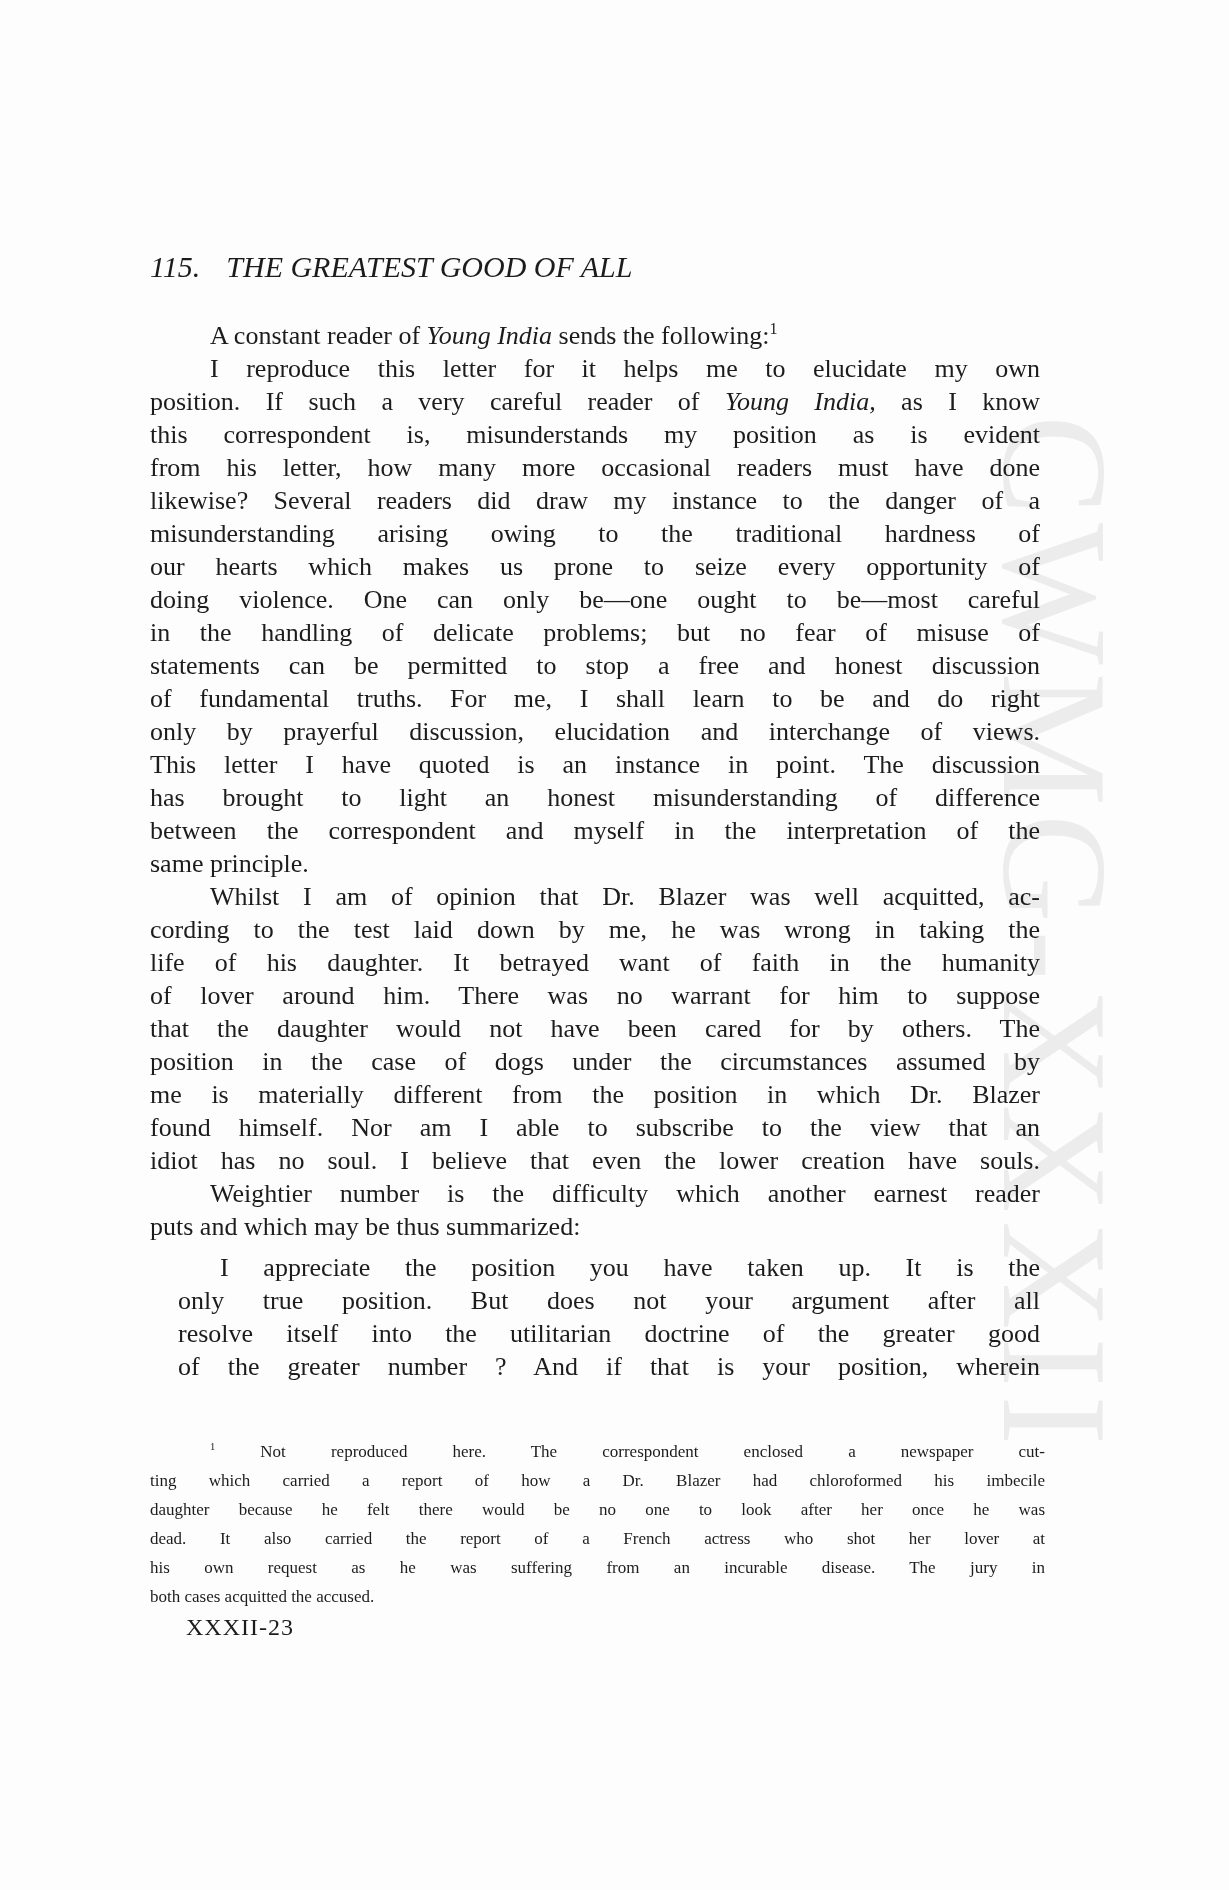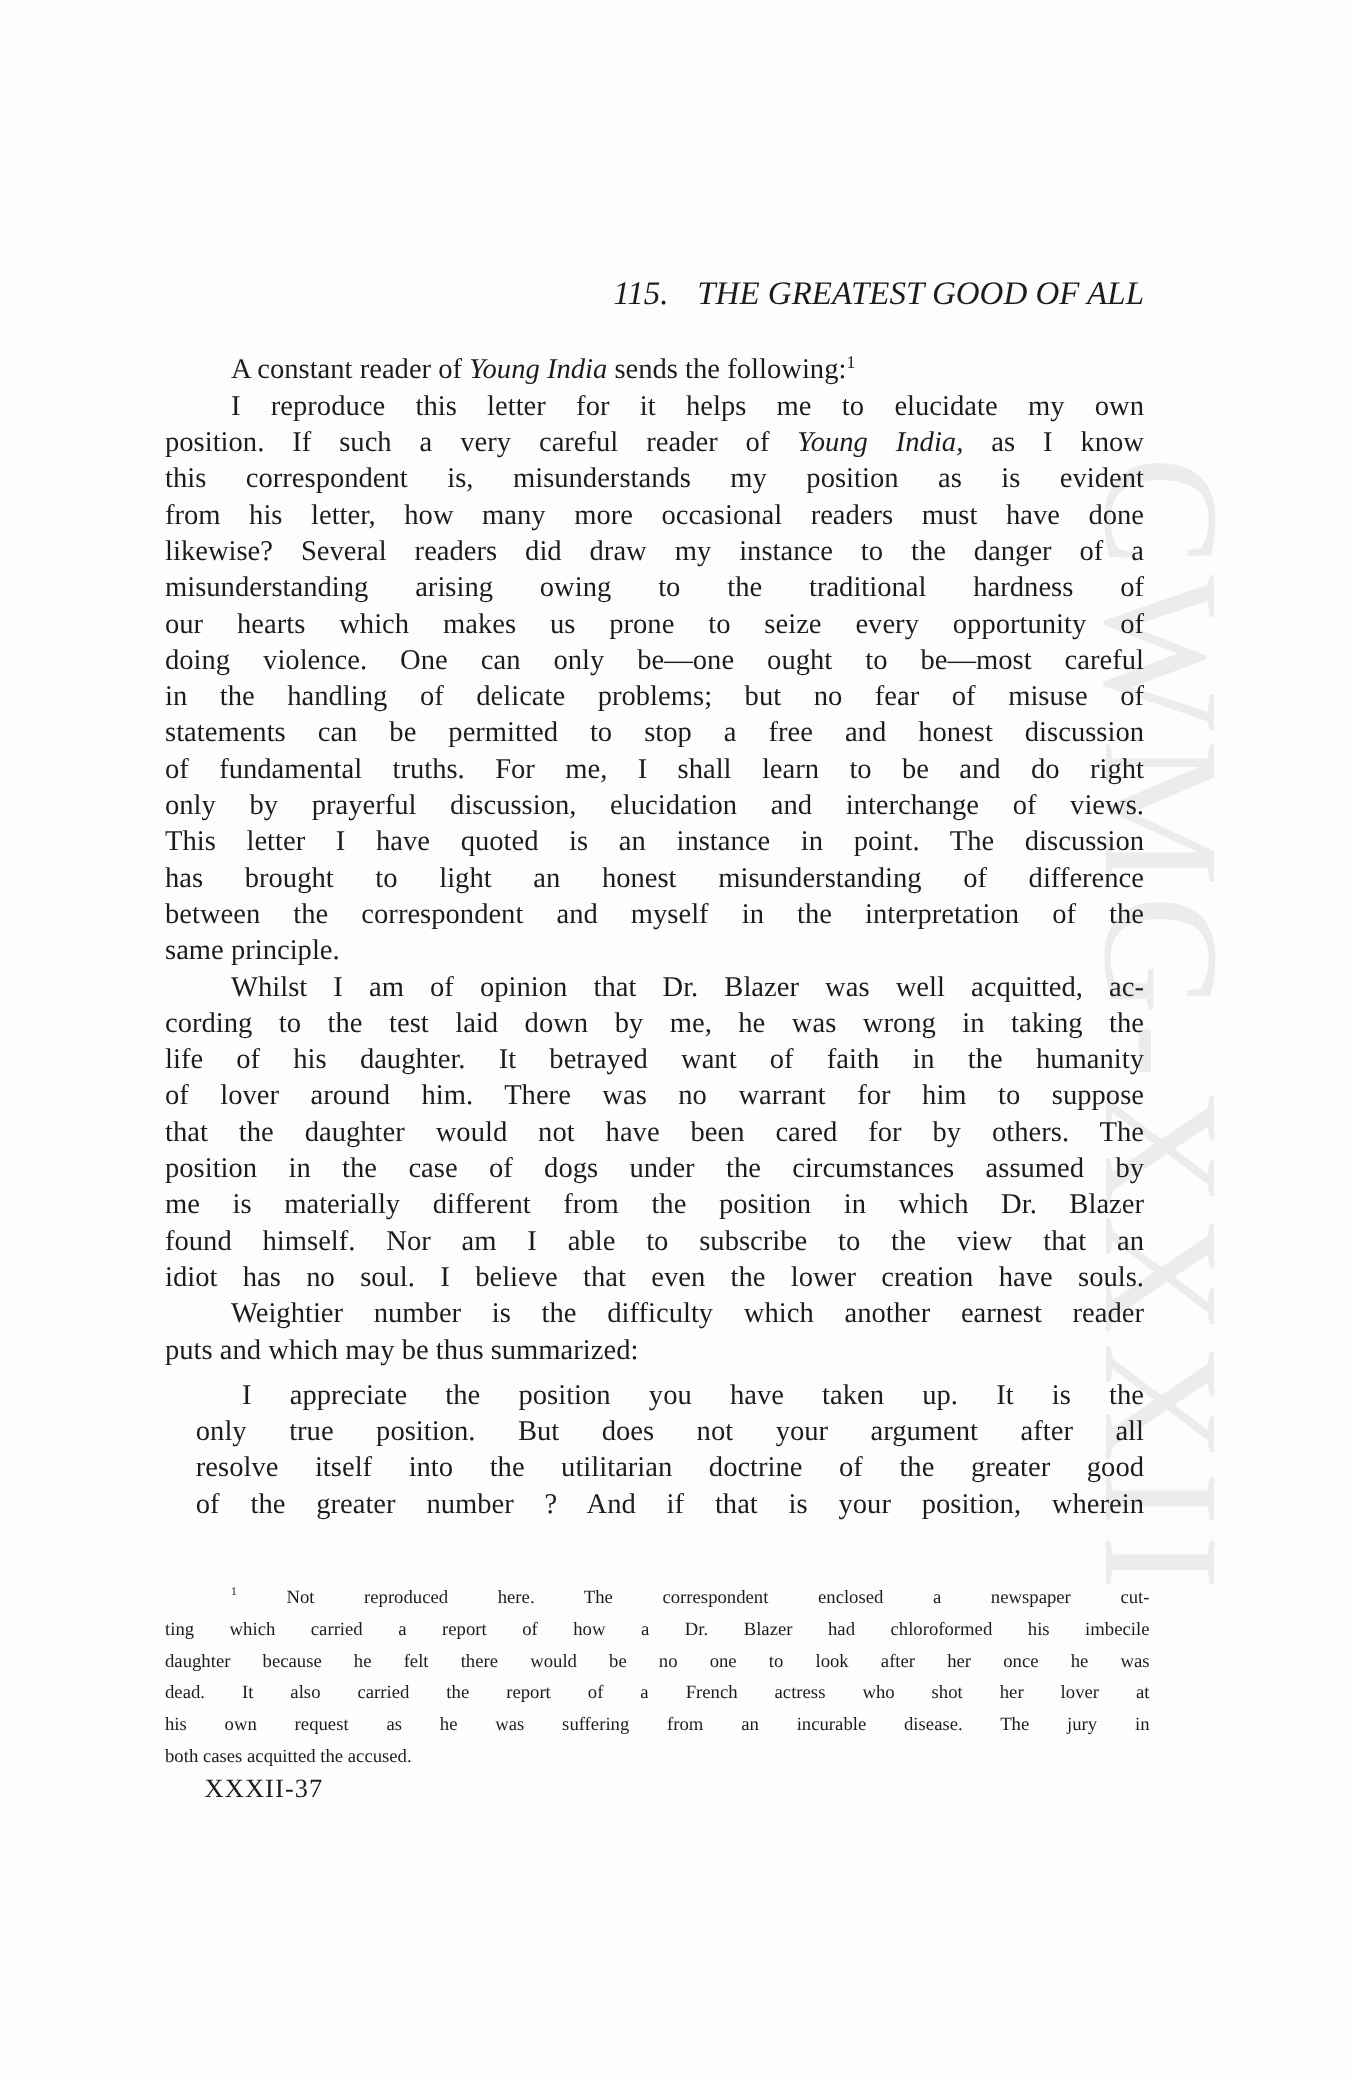--- a/index.html
+++ b/index.html
@@ -9,21 +9,21 @@
     font-family:"Liberation Serif", serif; overflow:hidden;
   }
   .watermark {
     position:absolute; left:980px; top:415px; z-index:0;
     writing-mode:vertical-rl; text-orientation:mixed;
     font-size:150px; line-height:1; letter-spacing:8px;
     color:var(--wm,#ececec); user-select:none; white-space:nowrap;
   }
   .title {
     position:absolute; left:150px; top:250px; width:890px; z-index:1;
-    text-align:right; font-style:italic; font-size:30px; white-space:nowrap;
+    text-align:left; font-style:italic; font-size:30px; white-space:nowrap;
   }
   .title .num { margin-right:26px; }
   #main-text {
     position:absolute; left:150px; top:319px; width:890px; z-index:1;
     font-size:26px; line-height:33px;
   }
   .line { text-align:justify; text-align-last:justify; }
   .line.flush { text-align-last:left; }
   .para.body .line.first { text-indent:60px; }
   .para.quote { margin-left:28px; margin-top:8px; }
@@ -99,14 +99,14 @@
       <div class="para body">
         <div class="line first"><span class="sup">1</span> Not reproduced here. The correspondent enclosed a newspaper cut-</div>
         <div class="line">ting which carried a report of how a Dr. Blazer had chloroformed his imbecile</div>
         <div class="line">daughter because he felt there would be no one to look after her once he was</div>
         <div class="line">dead. It also carried the report of a French actress who shot her lover at</div>
         <div class="line">his own request as he was suffering from an incurable disease. The jury in</div>
         <div class="line flush">both cases acquitted the accused.</div>
       </div>
     </div>
 
-  <div class="signature">XXXII-37</div>
+  <div class="signature">XXXII-23</div>
 </div>
 
 </body></html>

